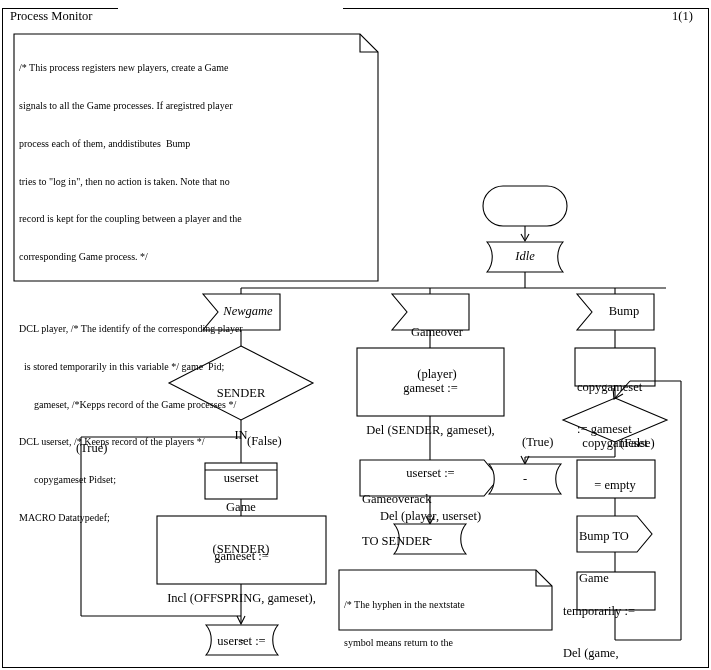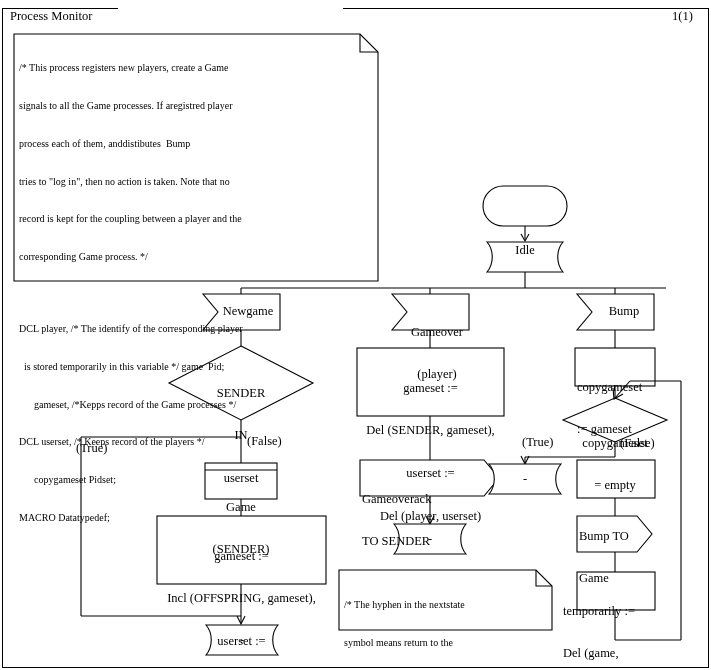--- a/index.html
+++ b/index.html
@@ -164,23 +164,23 @@
     <div>corresponding Game process. */</div>
     <div style="height:9px;">&nbsp;</div>
     <div>DCL player, /* The identify of the corresponding player</div>
     <div>  is stored temporarily in this variable */ game  Pid;</div>
     <div>      gameset, /*Kepps record of the Game processes */</div>
     <div>DCL userset, /* Keeps record of the players */</div>
     <div>      copygameset Pidset;</div>
     <div>MACRO Datatypedef;</div>
   </div>
 
-  <div class="txt" style="left:487px; top:243px; width:76px;">Idle</div>
-
-  <div class="txt" style="left:212px; top:304px; width:72px;">Newgame</div>
+  <div class="txt" style="left:487px; top:249px; width:76px;font-style:italic;">Idle</div>
+
+  <div class="txt" style="left:212px; top:304px; width:72px;font-style:italic;">Newgame</div>
 
   <div class="txt" style="left:186px; top:357px; width:110px;">
     <div>SENDER</div>
     <div>IN</div>
     <div>userset</div>
   </div>
 
   <div class="txt txt-left" style="left:76px; top:441px;">(True)</div>
   <div class="txt txt-left" style="left:247px; top:434px;">(False)</div>
 

